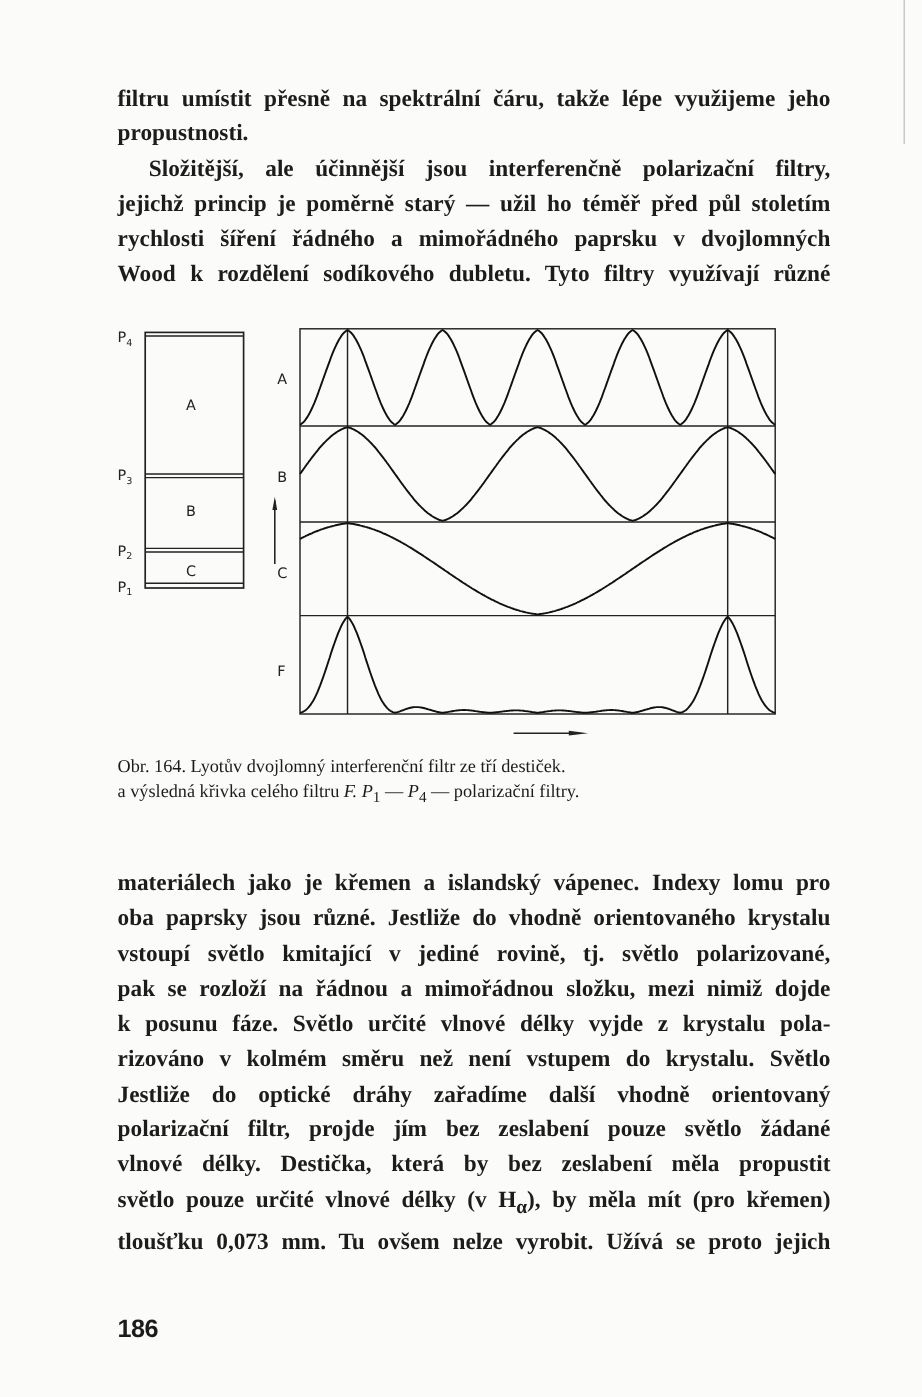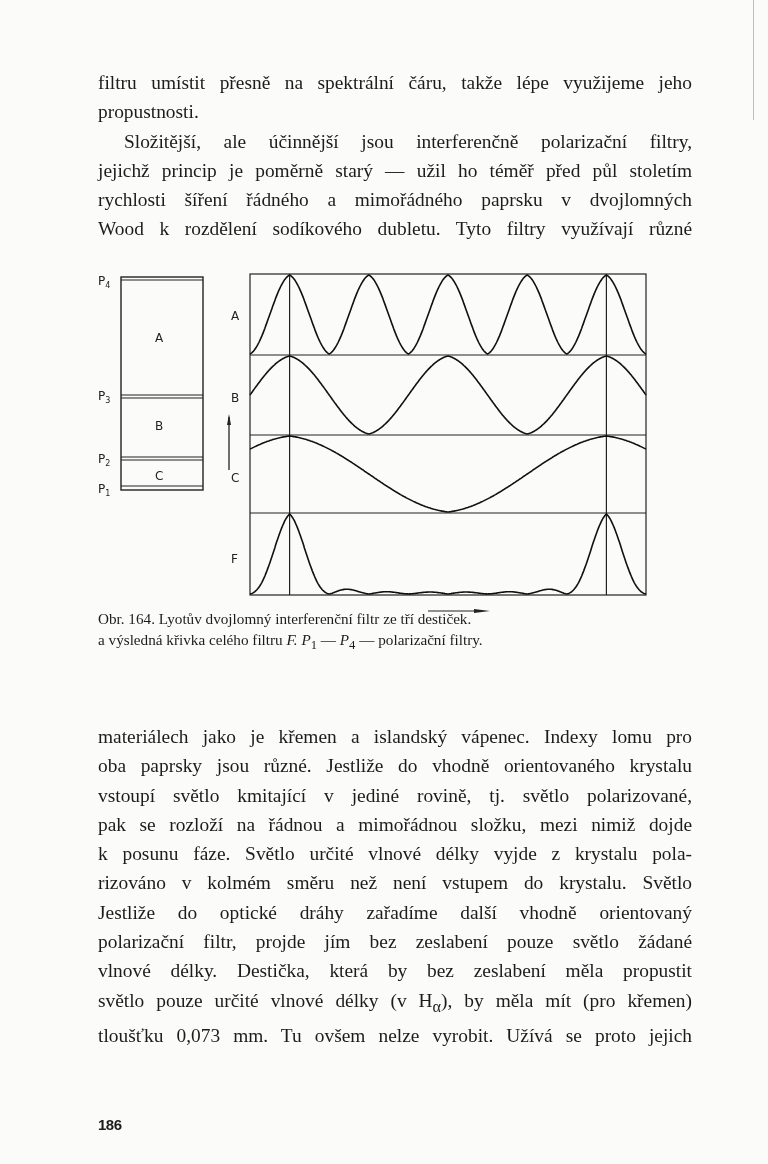--- a/index.html
+++ b/index.html
@@ -2,28 +2,28 @@
 <html><head>
 <meta charset="utf-8">
 <style>
   html, body { margin:0; padding:0; }
   body {
     width:768px; height:1164px; background:#fbfbfa; position:relative; overflow:hidden;
     font-family:"Liberation Serif", "DejaVu Serif", serif; color:#1c1c1c;
   }
   .edge-right { position:absolute; right:14px; top:0; width:1px; height:120px; background:#bdbdbd; }
   .para { position:absolute; left:98px; width:594px; font-size:19.4px; line-height:29.3px; text-align:justify; }
-  .para .line { display:block; text-align:justify; text-align-last:justify; white-space:nowrap; }
+  .para .line { display:block; text-align:justify; text-align-last:justify; white-space:nowrap;font-weight:bold; }
   .para .line.last { text-align-last:left; }
   .indent { padding-left:26px; }
   #p1 { top:68px; }
   #p3 { top:722px; }
-  .caption { position:absolute; left:98px; top:608px; width:600px; font-size:15.2px; line-height:21.3px; }
+  .caption { position:absolute; left:98px; top:628px; width:600px; font-size:15.2px; line-height:21.3px; }
   .caption .line { display:block; white-space:nowrap; }
-  .page-num { position:absolute; left:98px; top:1096px; font-family:"Liberation Sans", "DejaVu Sans", sans-serif; font-weight:bold; font-size:15px; letter-spacing:-0.5px;margin-top:20px; }
+  .page-num { position:absolute; left:98px; top:1096px; font-family:"Liberation Sans", "DejaVu Sans", sans-serif; font-weight:bold; font-size:21px; letter-spacing:-0.5px; }
   svg#figure { position:absolute; left:0; top:0; }
   .lbl { font-family:"DejaVu Sans", "Liberation Sans", sans-serif; font-size:12px; fill:#222; }
   .sub { font-size:8px; }
 </style>
 </head>
 <body>
 
 <div class="edge-right"></div>
 
 <div class="para" id="p1">

